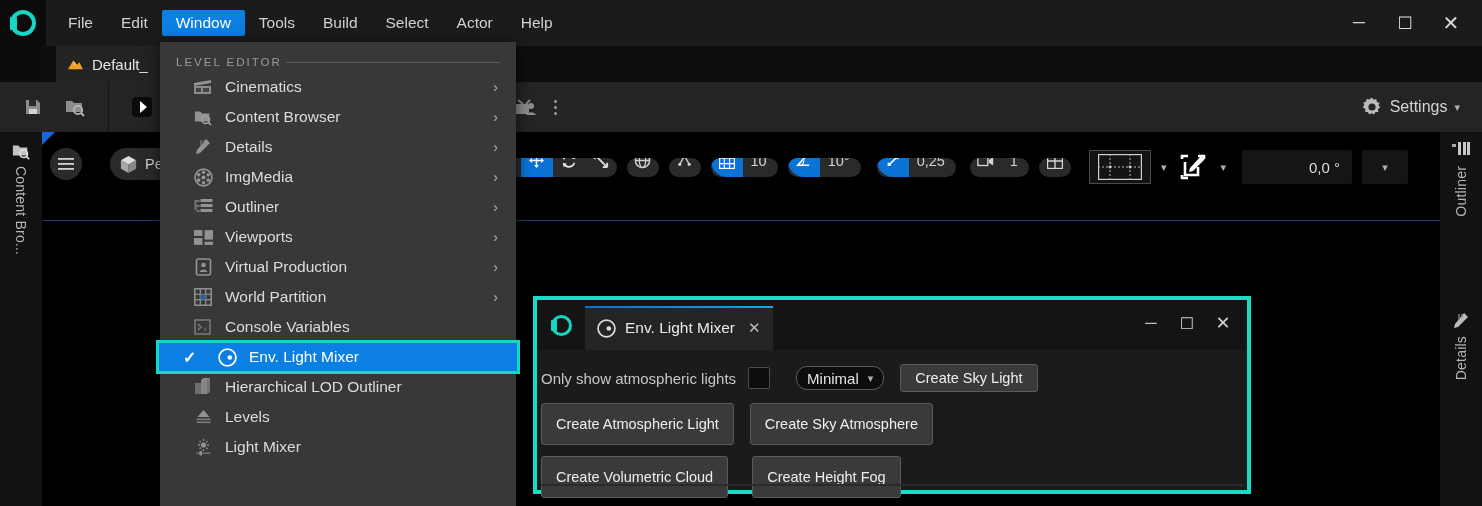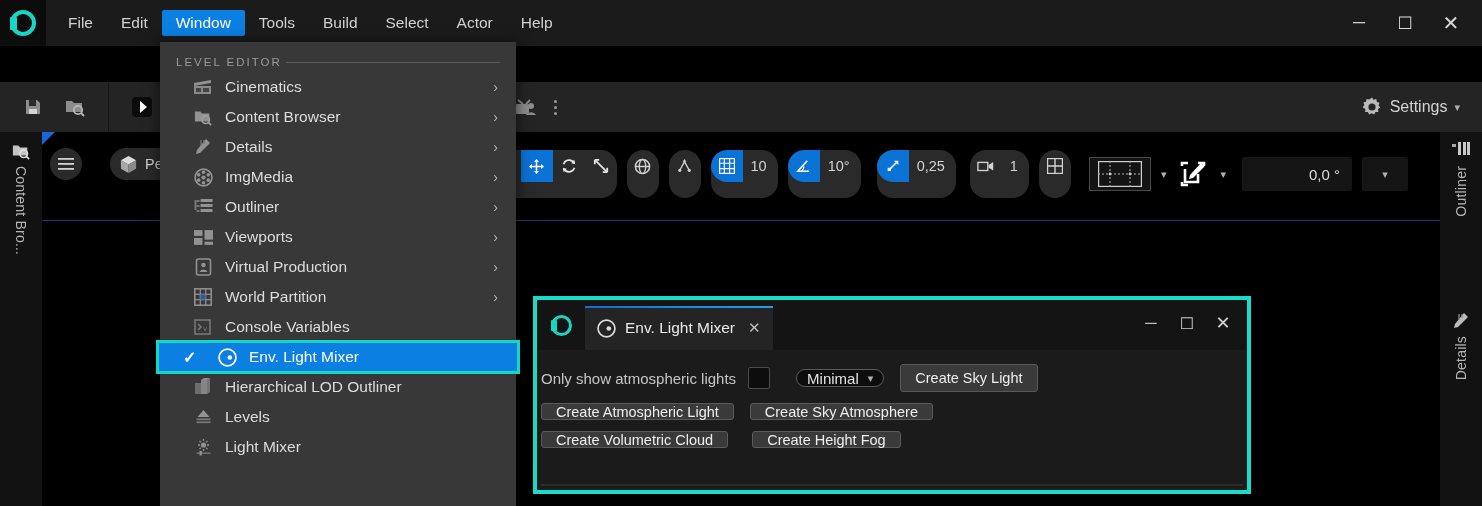--- a/index.html
+++ b/index.html
@@ -113,21 +113,21 @@
     display:flex; align-items:center; justify-content:center; cursor:pointer;
   }
   .pill-wide {
     height:32px; border-radius:16px; background:#2a2a2a; padding: 0 14px 0 9px;
     display:flex; align-items:center; gap:7px; cursor:pointer;
   }
   .pill-wide .txt { font-size:14.5px; color:#cfcfcf; }
 
   
   .vp-toolbar { position:absolute; right: 32px; top: 18px; display:flex; align-items:center; gap:10px; }
-  .seg { display:flex; align-items:flex-start; background:#2a2a2a; border-radius:16px; overflow:hidden; height:48px; }
+  .seg { display:flex; align-items:flex-end; background:#2a2a2a; border-radius:16px; overflow:hidden; height:19px; }
   .seg .cell {
     width:32px; height:32px; display:flex; align-items:center; justify-content:center; cursor:pointer;
     color:#d9d9d9;
   }
   .seg .cell.on { background:#0b72d6; }
   .seg .val { padding: 0 11px 0 8px; font-size:14.5px; color:#d2d2d2; display:flex; align-items:center; height:32px; }
   .seg.solo { border-radius:16px; }
   .seg .cell.first { border-top-left-radius:16px; border-bottom-left-radius:16px; }
   .box-btn {
     height:34px; min-width:62px; background:#141414; border:1px solid #4a4a4a;
@@ -193,30 +193,30 @@
   .elm-tab .x { font-size:15px; color:#bdbdbd; cursor:pointer; margin-left:4px; }
   .elm-wbtns { position:absolute; right:6px; top:6px; display:flex; align-items:center; }
   .elm-wbtn { width:36px; height:34px; display:flex; align-items:center; justify-content:center; color:#cfcfcf; cursor:pointer; }
   .elm-body { padding: 14px 14px 0 4px; }
   .elm-row { display:flex; align-items:center; gap:12px; margin-bottom:11px; }
   .elm-label { font-size:15px; color:#c6c6c6; }
   .elm-check {
     width:22px; height:22px; background:#0d0d0d; border:1px solid #4b4b4b; border-radius:2px; cursor:pointer;
   }
   .elm-select {
-    height:18px; background:#0d0d0d; border:1px solid #5a5a5a; border-radius:11px;
+    height:24px; background:#0d0d0d; border:1px solid #5a5a5a; border-radius:11px;
     display:flex; align-items:center; gap:9px; padding: 0 10px; cursor:pointer;
     font-size:15px; color:#e2e2e2; margin-left:14px;
   }
   .elm-btn {
     height:28px; background:#3a3a3a; border:1px solid #5a5a5a; border-radius:3px;
     display:flex; align-items:center; justify-content:center; padding: 0 14px;
     font-size:14.5px; color:#eeeeee; cursor:pointer; white-space:nowrap;
   }
-  .elm-btn.tall { height:17px; }
+  .elm-btn.tall { height:42px; }
   .elm-footline { position:absolute; left:4px; right:4px; bottom:4px; height:2px; background:#2a2a2a; }
 </style>
 </head>
 <body>
 
 <div id="app">
 
   <div class="titlebar">
     <div class="ue-logo-wrap">
       <div class="ue-ring"></div>
@@ -232,20 +232,30 @@
       <div class="menu-item">Help</div>
     </div>
     <div class="title-spacer"></div>
     <div class="winbtns">
       <div class="winbtn">─</div>
       <div class="winbtn">☐</div>
       <div class="winbtn close">✕</div>
     </div>
   </div>
 
+  <div class="tabrow">
+    <div class="tabrow-bg-left"></div>
+    <div class="level-tab">
+      <svg class="mtn-icon" viewBox="0 0 20 16">
+        <path d="M2 14 L8 4 L12 9 L15 6 L19 14 Z" fill="#f0a01e"></path>
+        <path d="M8 4 L12 9 L10 10 Z" fill="#fdd77a"></path>
+      </svg>
+      <span class="lbl">Default_</span>
+    </div>
+  </div>
 
   <div class="maintoolbar">
     <div class="tb-group">
       <div class="tb-btn">
         <svg width="20" height="20" viewBox="0 0 20 20">
             <path d="M3 3h11l3 3v11H3z" fill="#8d8d8d"></path>
             <rect x="6" y="3" width="7" height="6" fill="#2b2b2b"></rect>
             <rect x="6" y="12" width="8" height="5" fill="#d5d5d5"></rect>
           </svg>
       </div>

